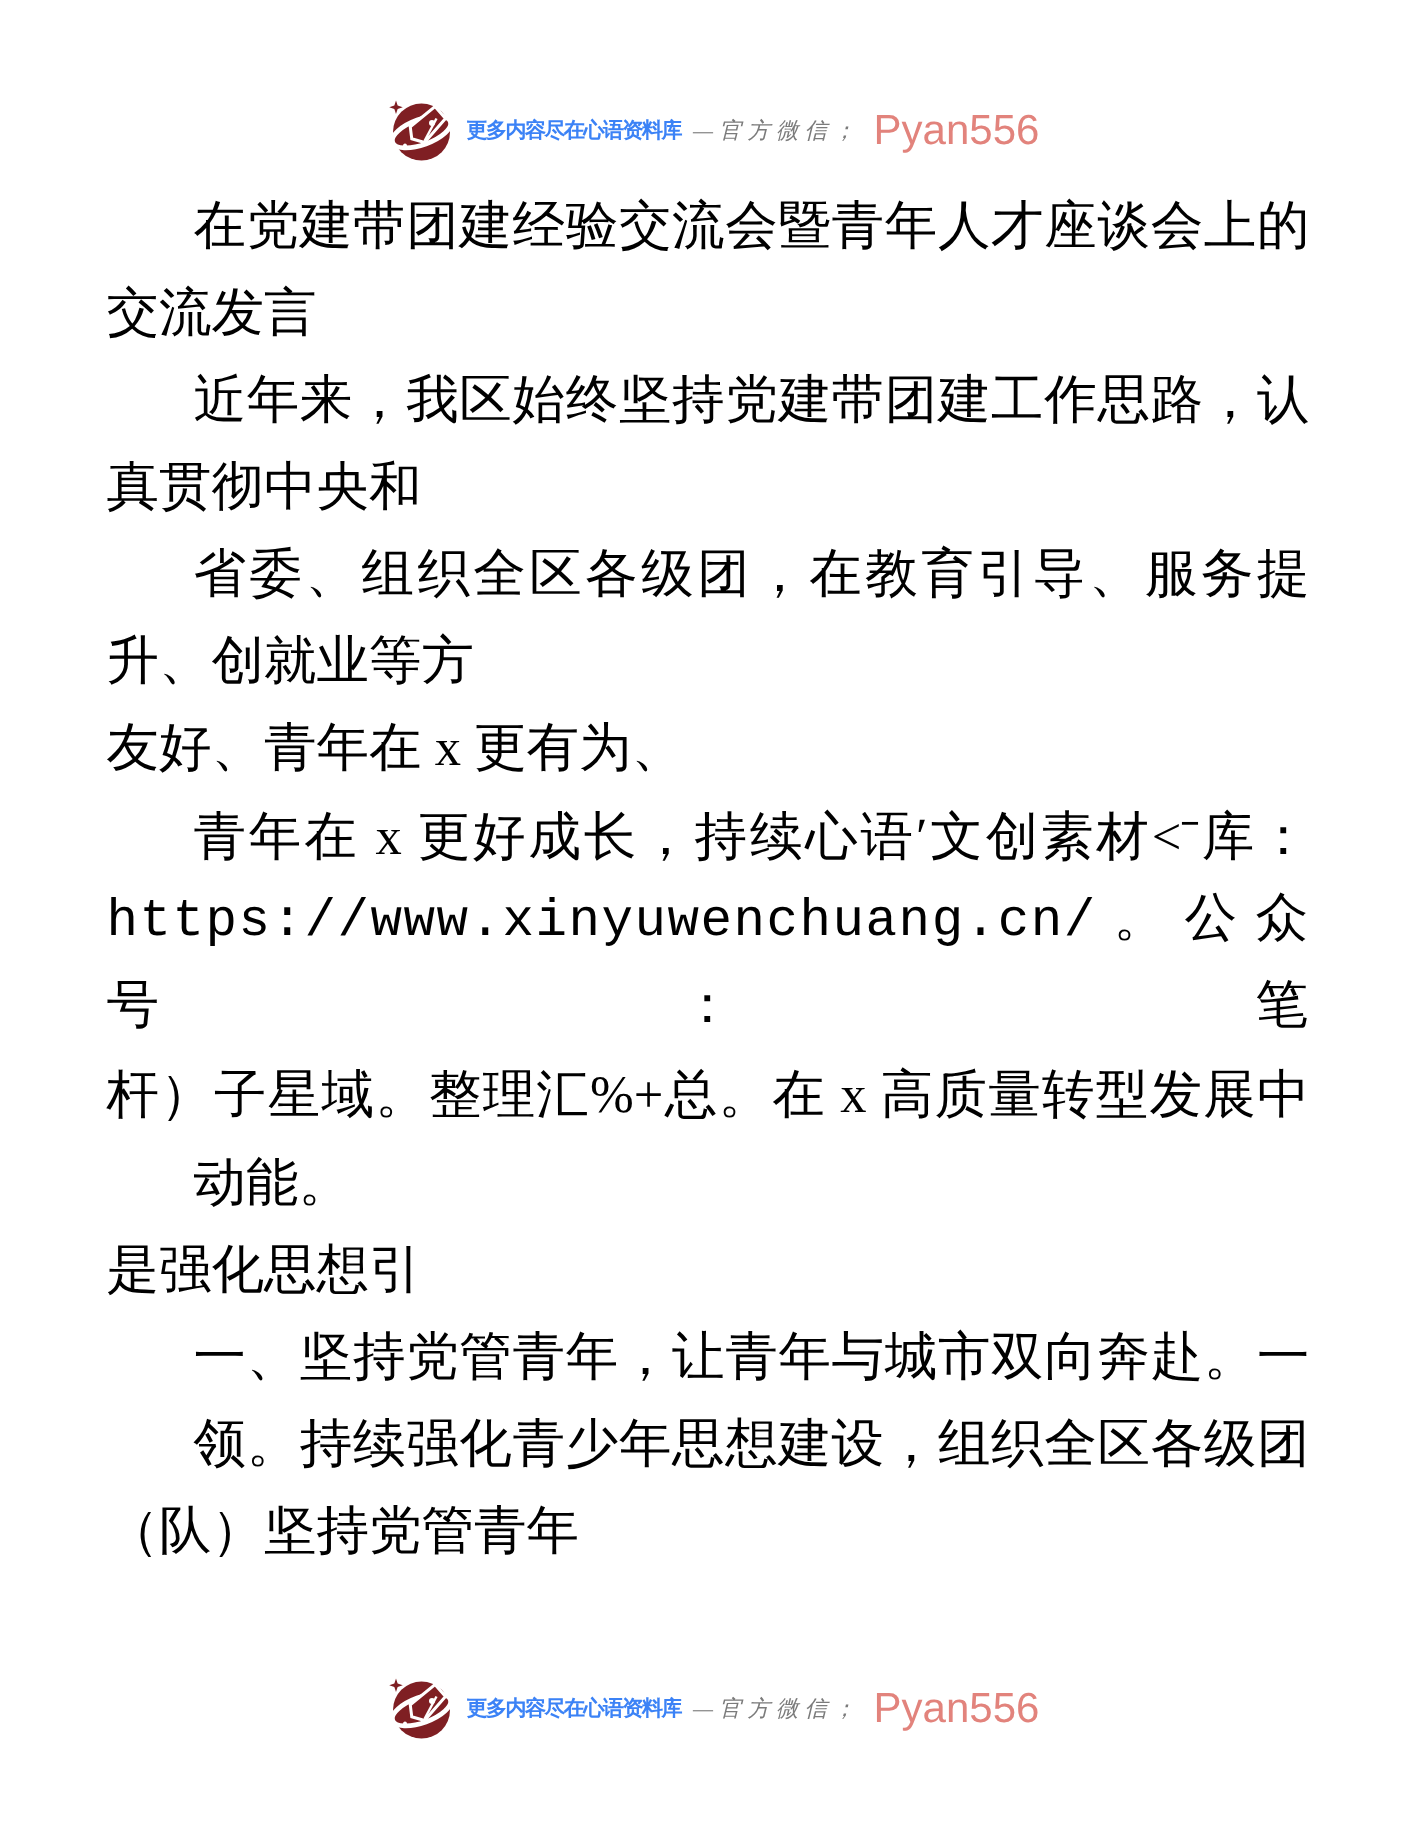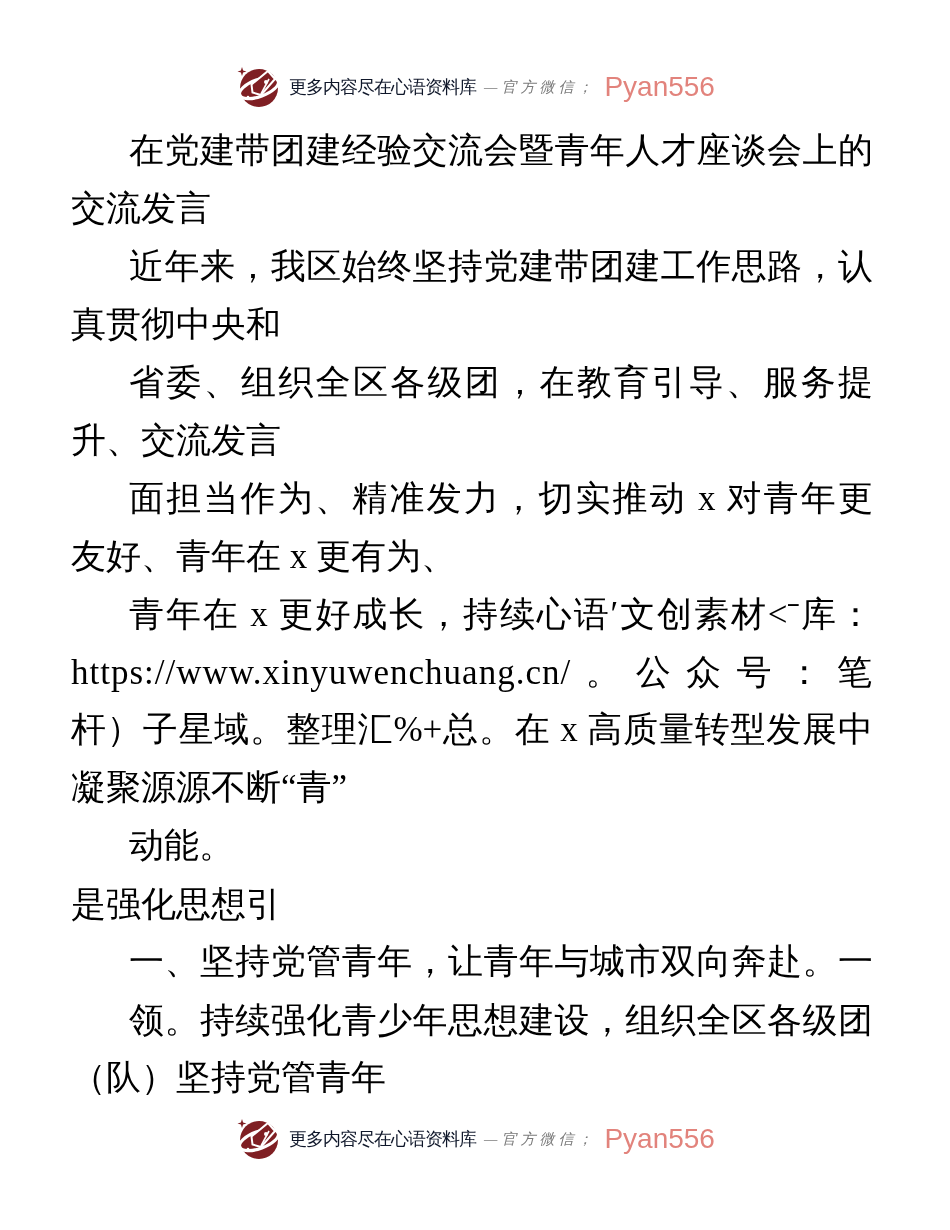--- a/index.html
+++ b/index.html
@@ -14,24 +14,24 @@
   .watermark{
     position:absolute;left:0;width:100%;
     display:flex;align-items:center;justify-content:center;
     gap:8px;
     white-space:nowrap;
   }
   .wm-header{top:64px;}
   .wm-footer{top:1116px;}
   .wm-logo{flex:0 0 auto;width:46px;height:46px;}
   .wm-cn{
-    color:#0f172a;
-    font-size:18px;
+    color:#3b82f6;
+    font-size:14px;
     letter-spacing:-1px;
-    font-weight:normal;
+    font-weight:bold;
   }
   .wm-wechat{
     color:#7b7b7b;
     font-size:15px;
     font-style:italic;
     letter-spacing:4px;
   }
   .wm-id{
     color:#e2837c;
     font-size:28px;
@@ -53,20 +53,21 @@
   }
   .line.short{
     text-align-last:auto;
     font-family:Liberation Serif, serif;
   }
   .line.indent{
     text-indent:58px;
   }
   .line.urlline{
     letter-spacing:1px;
+    font-family:Liberation Mono, monospace;
   }
 </style>
 </head>
 <body>
 
 <div class="page">
 
   <div class="watermark wm-header">
     <span class="wm-logo">
       <svg width="46" height="46" viewBox="0 0 46 46">
@@ -91,33 +92,31 @@
       <div class="line short">交流发言</div>
     </div>
 
     <div class="para">
       <div class="line indent">近年来，我区始终坚持党建带团建工作思路，认</div>
       <div class="line short">真贯彻中央和</div>
     </div>
 
     <div class="para">
       <div class="line indent">省委、组织全区各级团，在教育引导、服务提</div>
-      <div class="line short">升、交流发言</div>
+      <div class="line short">升、创就业等方</div>
     </div>
 
     <div class="para">
-      <div class="line indent">面担当作为、精准发力，切实推动 x 对青年更</div>
       <div class="line short">友好、青年在 x 更有为、</div>
     </div>
 
     <div class="para">
       <div class="line indent">青年在 x 更好成长，持续心语′文创素材&lt;ˉ库：</div>
       <div class="line urlline">https://www.xinyuwenchuang.cn/。公众号：笔</div>
       <div class="line">杆）子星域。整理汇%+总。在 x 高质量转型发展中</div>
-      <div class="line short">凝聚源源不断“青”</div>
     </div>
 
     <div class="para">
       <div class="line indent short">动能。</div>
     </div>
 
     <div class="para">
       <div class="line short">是强化思想引</div>
       <div class="line indent">一、坚持党管青年，让青年与城市双向奔赴。一</div>
     </div>

